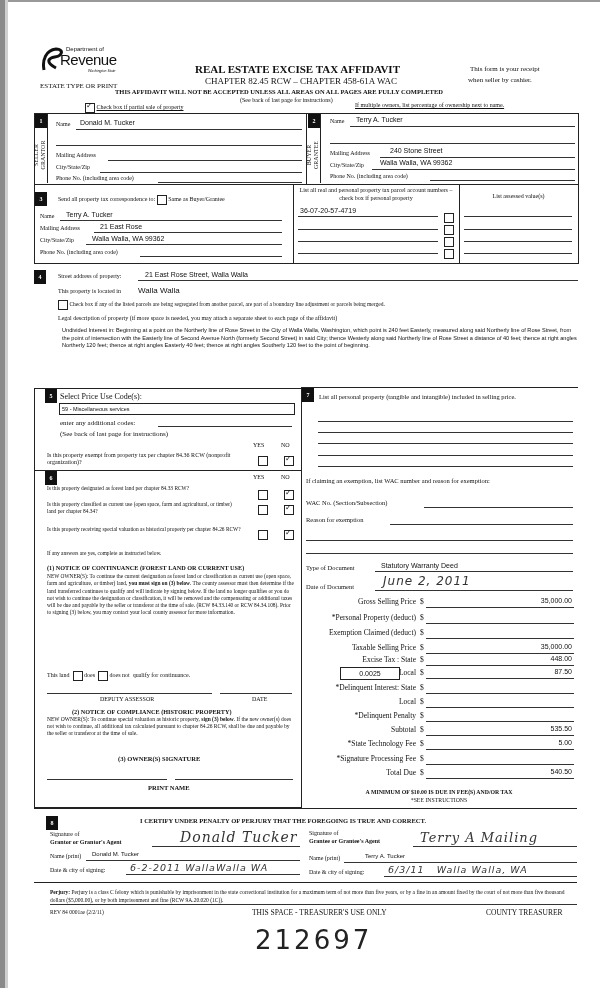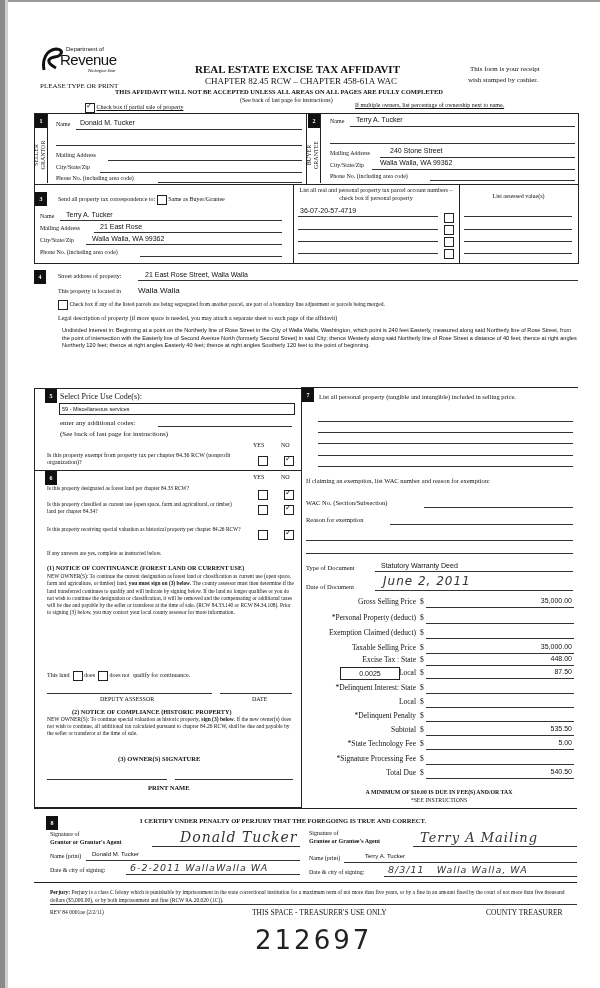--- a/index.html
+++ b/index.html
@@ -36,25 +36,25 @@
 <div class="edge2"></div>
 
 <div class="abs" style="left:40px;top:42px;width:85px;height:40px;">
   <svg width="24" height="26" viewBox="0 0 24 26" style="position:absolute;left:0;top:4px;">
     <path d="M4 24 C2 14 6 4 16 3 C21 3 23 6 20 9 C17 12 11 10 9 14 C8 17 12 20 16 22" fill="none" stroke="#111" stroke-width="3"></path>
   </svg>
   <div class="sans" style="position:absolute;left:26px;top:4px;font-size:6px;">Department of</div>
   <div class="sans" style="position:absolute;left:20px;top:9px;font-size:15px;letter-spacing:-0.5px;">Revenue</div>
   <div class="sans" style="position:absolute;left:48px;top:27px;font-size:3.5px;font-style:italic;">Washington State</div>
 </div>
-<div class="abs t7" style="left:40px;top:82px;">PLEASE TYPE OR PRINT</div>
+<div class="abs t7" style="left:40px;top:82px;">ESTATE TYPE OR PRINT</div>
 <div class="abs" style="left:195px;top:63px;font-size:11px;font-weight:bold;">REAL ESTATE EXCISE TAX AFFIDAVIT</div>
 <div class="abs" style="left:205px;top:76px;font-size:9px;">CHAPTER 82.45 RCW – CHAPTER 458-61A WAC</div>
 <div class="abs t7" style="left:470px;top:65px;">This form is your receipt</div>
-<div class="abs t7" style="left:468px;top:76px;">wish stamped by cashier.</div>
+<div class="abs t7" style="left:468px;top:76px;">when seller by cashier.</div>
 <div class="abs" style="left:115px;top:88px;font-size:6.5px;font-weight:bold;">THIS AFFIDAVIT WILL NOT BE ACCEPTED UNLESS ALL AREAS ON ALL PAGES ARE FULLY COMPLETED</div>
 <div class="abs t6" style="left:240px;top:97px;">(See back of last page for instructions)</div>
 <div class="abs t6" style="left:85px;top:103px;">
   <span class="cb checked"></span>
   <span style="text-decoration:underline;">Check box if partial sale of property</span>
 </div>
 <div class="abs t6" style="left:355px;top:102px;text-decoration:underline;">If multiple owners, list percentage of ownership next to name.</div>
 
 <div class="box" style="left:34px;top:113px;width:543px;height:70px;"></div>
 <div class="abs" style="left:306px;top:113px;width:1px;height:71px;background:#222;"></div>
@@ -321,21 +321,21 @@
 
 <div class="abs t6" style="left:309px;top:830px;">Signature of</div>
 <div class="abs t6" style="left:309px;top:838px;font-weight:bold;">Grantee or Grantee's Agent</div>
 <div class="line" style="left:413px;top:846px;width:164px;"></div>
 <div class="abs hand" style="left:420px;top:830px;font-size:13px;font-family:'DejaVu Serif',serif;">Terry A Mailing</div>
 <div class="abs t6" style="left:309px;top:855px;">Name (print)</div>
 <div class="line" style="left:344px;top:862px;width:233px;"></div>
 <div class="abs fill" style="left:365px;top:853px;font-size:6px;">Terry A. Tucker</div>
 <div class="abs t6" style="left:309px;top:869px;">Date &amp; city of signing:</div>
 <div class="line" style="left:384px;top:876px;width:193px;"></div>
-<div class="abs hand" style="left:388px;top:864px;font-size:9.5px;white-space:pre;">8/3/11   Walla Walla, WA</div>
+<div class="abs hand" style="left:388px;top:864px;font-size:9.5px;white-space:pre;">6/3/11   Walla Walla, WA</div>
 
 <div class="abs" style="left:34px;top:882px;width:543px;height:1px;background:#222;"></div>
 
 <div class="abs" style="left:50px;top:888px;width:527px;font-size:5.5px;line-height:8px;border-bottom:1px solid #333;">
   <b>Perjury:</b><span> Perjury is a class C felony which is punishable by imprisonment in the state correctional institution for a maximum term of not more than five years, or by a fine in an amount fixed by the court of not more than five thousand dollars ($5,000.00), or by both imprisonment and fine (RCW 9A.20.020 (1C)).</span>
 </div>
 <div class="abs" style="left:50px;top:909px;font-size:5.5px;">REV 84 0001ae (2/2/11)</div>
 <div class="abs" style="left:252px;top:908px;font-size:7.5px;">THIS SPACE - TREASURER'S USE ONLY</div>
 <div class="abs" style="left:486px;top:908px;font-size:7.5px;">COUNTY TREASURER</div>
 <div class="abs hand" style="left:255px;top:925px;font-size:26px;font-style:normal;letter-spacing:3px;font-weight:normal;color:#222;">212697</div>

